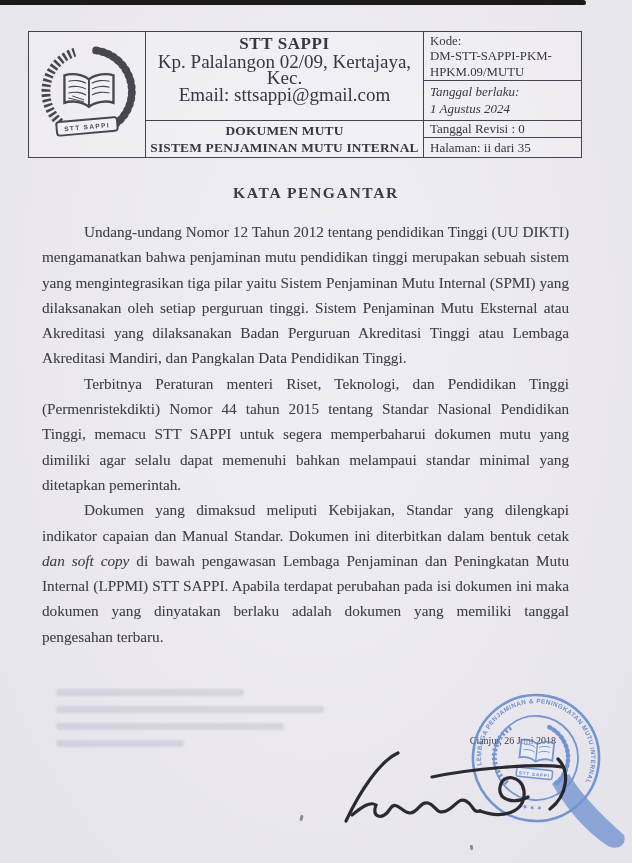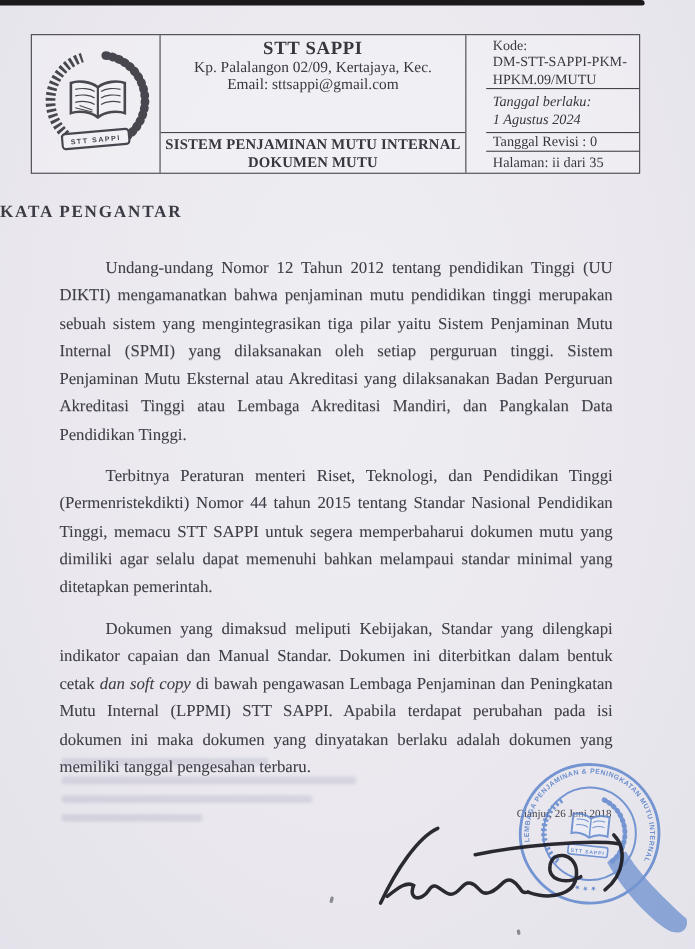--- a/index.html
+++ b/index.html
@@ -26,43 +26,43 @@
     display:flex;box-sizing:border-box;
     border:1.6px solid #45444c;
     background:rgba(252,252,255,0.28);
     color:#38373f;
   }
   .header-table *{box-sizing:border-box;}
   .cell-logo{width:117px;border-right:1.6px solid #45444c;display:flex;align-items:center;justify-content:center;}
   .col-center{width:278px;border-right:1.6px solid #45444c;display:flex;flex-direction:column;text-align:center;}
   .center-top{height:89px;border-bottom:1.6px solid #45444c;padding-top:2px;}
   .inst-name{font-size:17px;font-weight:bold;letter-spacing:.6px;line-height:20px;}
-  .addr{font-size:14px;line-height:16.4px;}
+  .addr{font-size:19px;line-height:16.4px;}
   .center-bottom{flex:1;padding-top:1px;}
   .doc-type{font-size:13.4px;font-weight:bold;line-height:17.2px;letter-spacing:.2px;}
-  .col-right{flex:1;display:flex;flex-direction:column;font-size:13px;text-align:left;margin-left:18px;}
+  .col-right{flex:1;display:flex;flex-direction:column;font-size:13px;text-align:left;}
   .rc{padding-left:6px;}
   .rc-kode{height:49px;border-bottom:1.6px solid #45444c;line-height:15.4px;padding-top:2px;font-size:12.8px;}
   .rc-berlaku{height:40px;border-bottom:1.6px solid #45444c;line-height:17px;padding-top:2px;font-style:italic;}
   .rc-revisi{height:17px;border-bottom:1.6px solid #45444c;line-height:15px;}
   .rc-halaman{flex:1;line-height:16px;padding-top:2px;}
   
   .doc-title{
     position:absolute;left:0;top:184px;width:100%;
-    text-align:left;font-weight:bold;font-size:15.6px;letter-spacing:1.6px;
+    text-align:center;font-weight:bold;font-size:15.6px;letter-spacing:1.6px;
     color:#3c3b45;
     font-family:Liberation Serif, serif;
   }
   .body-text{
     position:absolute;left:42px;top:219px;width:527px;
     font-size:15.2px;line-height:25.3px;text-align:justify;
     color:#403f49;
     text-shadow:0.2px 0.2px 0.6px rgba(64,63,73,0.28);
   }
-  .body-text p{margin:12px;text-indent:42px;}
+  .body-text p{margin:0;text-indent:42px;}
   
   .place-date{position:absolute;top:735px;right:76px;font-size:10px;color:#3d3c46;}
   .signer-name{position:absolute;top:806px;right:62px;font-size:15px;color:#34333c;}
   .signature-svg{position:absolute;left:340px;top:745px;pointer-events:none;}
   .stamp-svg{position:absolute;left:466px;top:686px;opacity:.82;pointer-events:none;}
   
   .ghost{
     position:absolute;height:7px;border-radius:3px;
     background:rgba(100,105,142,0.16);filter:blur(1.3px);
   }
@@ -105,22 +105,22 @@
       </svg>
     </div>
 
     <div class="col-center">
       <div class="center-top">
         <div class="inst-name">STT SAPPI</div>
         <div class="addr">Kp. Palalangon 02/09, Kertajaya, Kec.</div>
         <div class="addr">Email: sttsappi@gmail.com</div>
       </div>
       <div class="center-bottom">
+        <div class="doc-type">DOKUMEN MUTU</div>
         <div class="doc-type">SISTEM PENJAMINAN MUTU INTERNAL</div>
-        <div class="doc-type">DOKUMEN MUTU</div>
       </div>
     </div>
 
     <div class="col-right">
       <div class="rc rc-kode">
         <span>Kode:</span><br>
         <span>DM-STT-SAPPI-PKM-</span><br>
         <span>HPKM.09/MUTU</span>
       </div>
       <div class="rc rc-berlaku">

